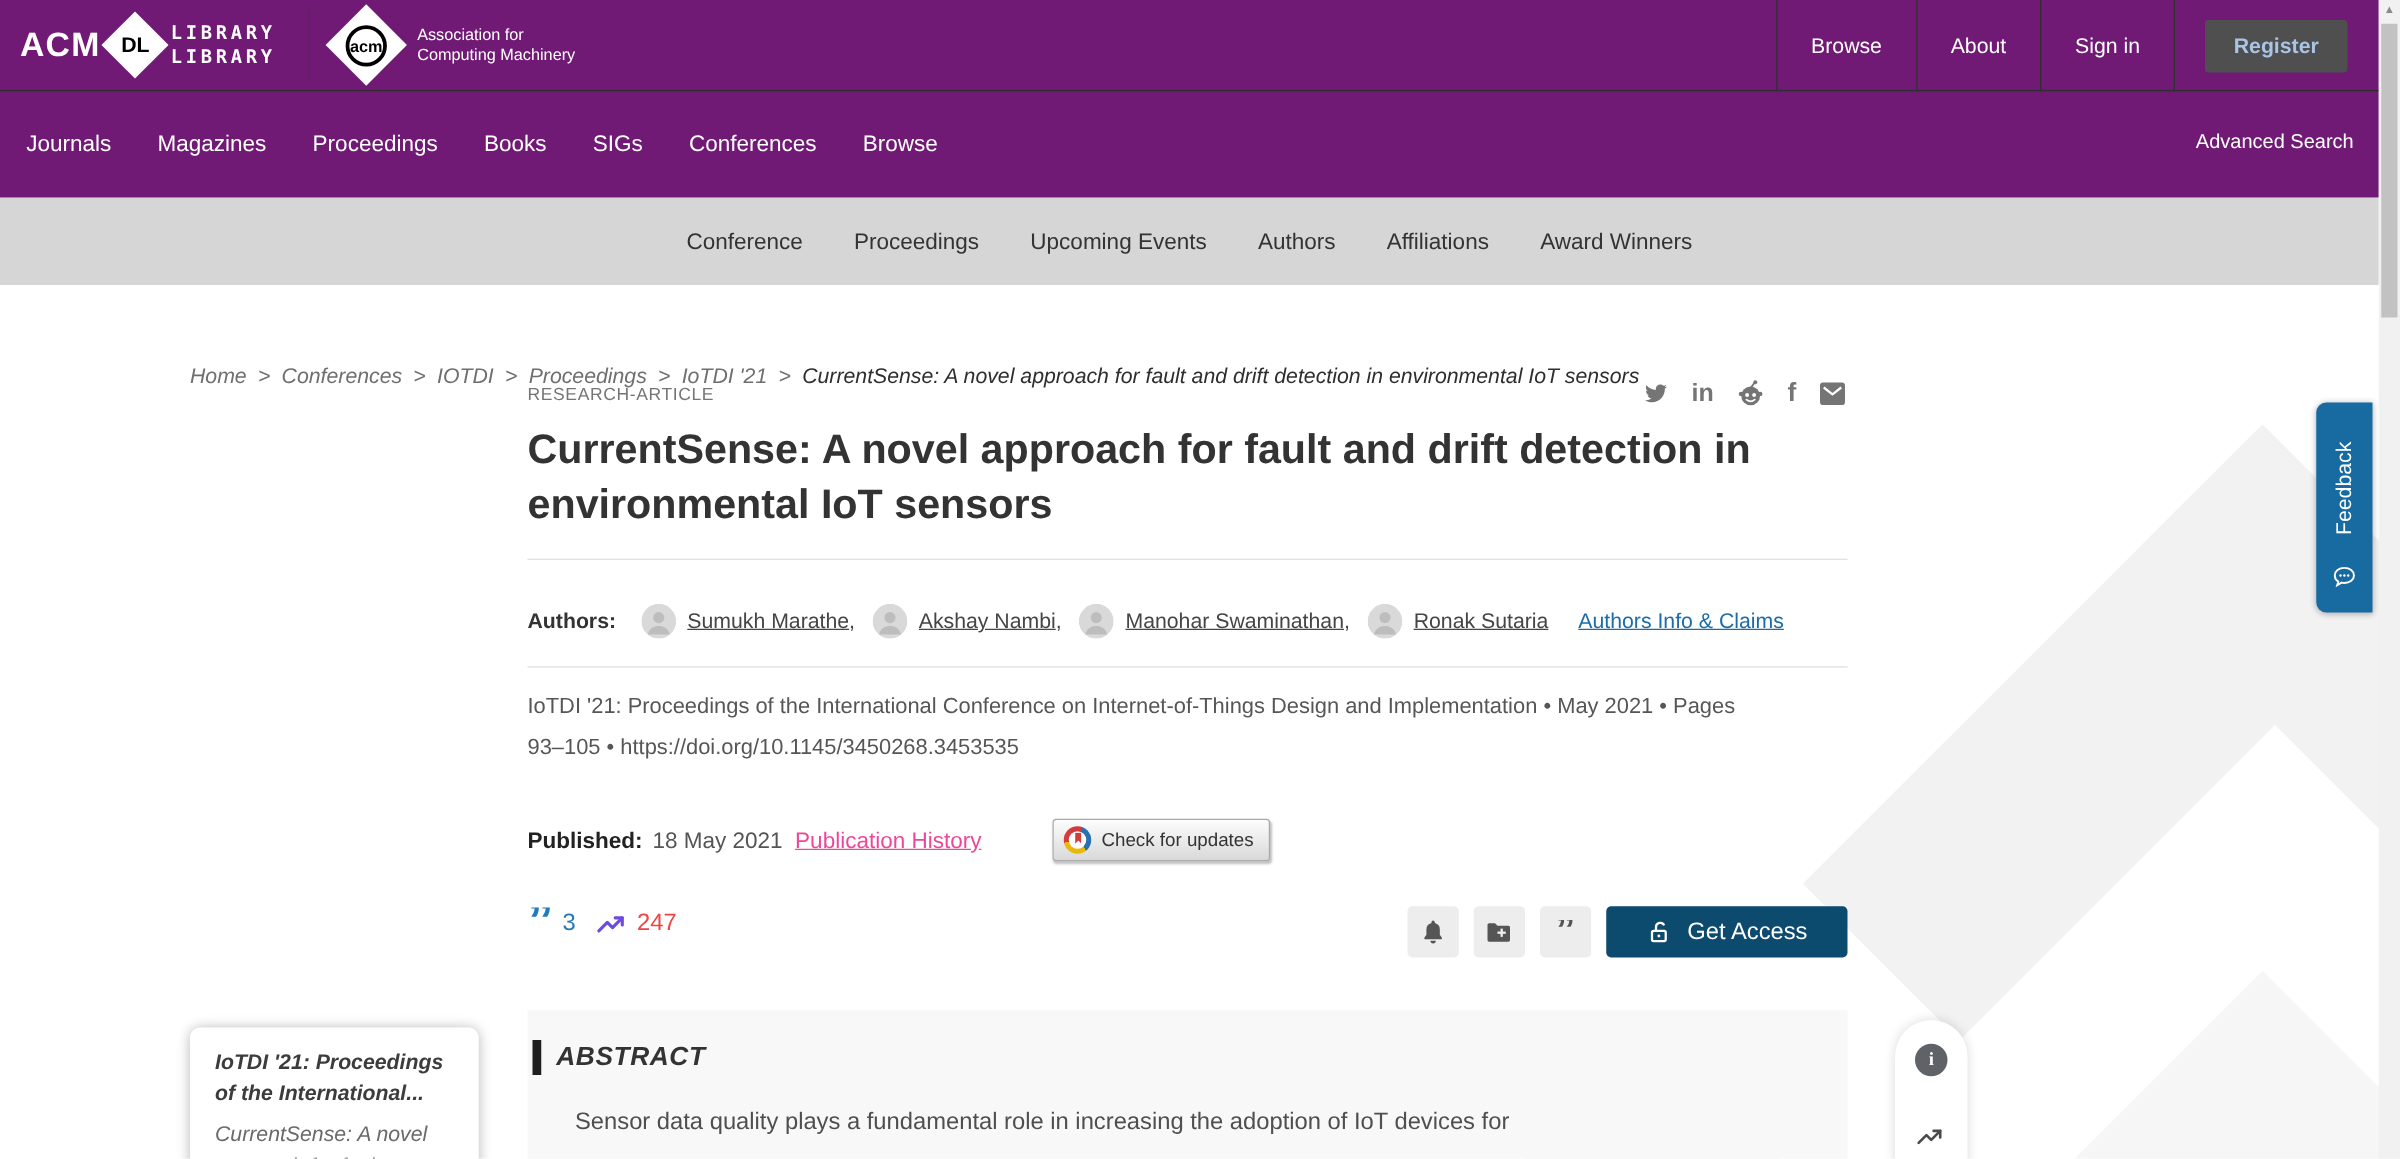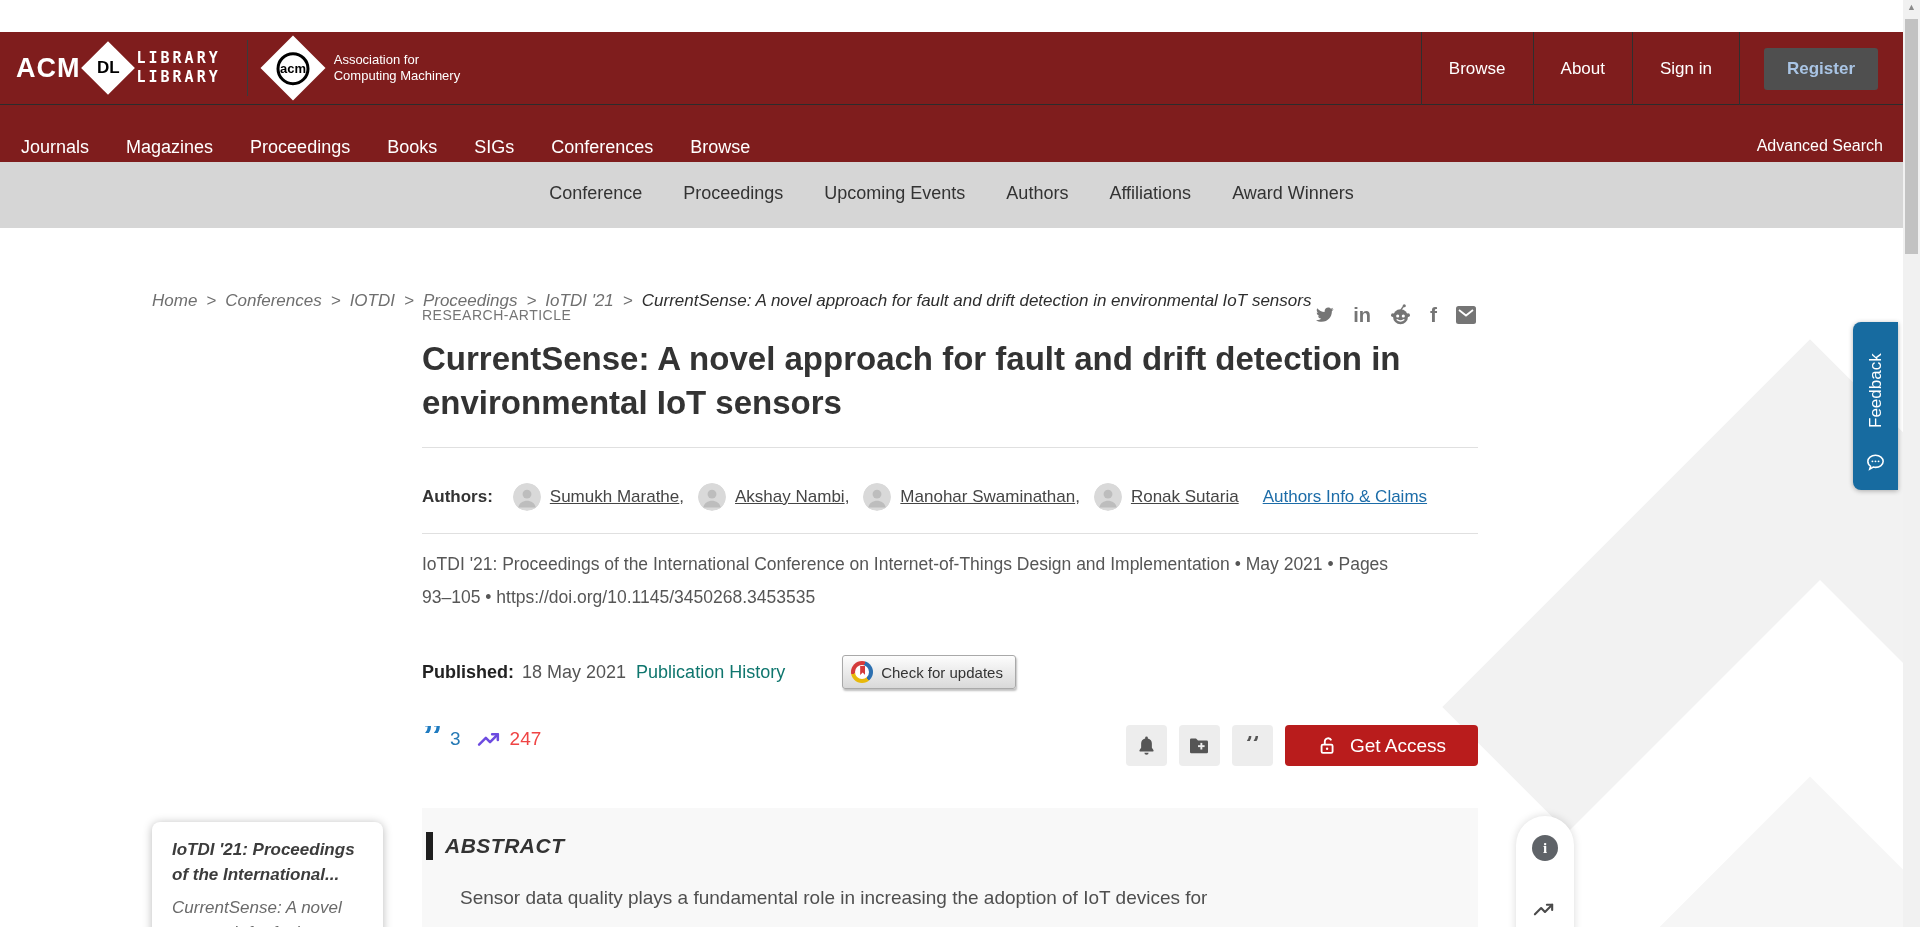--- a/index.html
+++ b/index.html
@@ -8,21 +8,21 @@
     position:relative; width:1920px; height:927px; overflow:hidden;
     font-family:"Liberation Sans", sans-serif; background:#fff;
   }
   
   .deco { position:absolute; z-index:0; }
   .deco-a { right:-150px; bottom:-40px; width:520px; height:520px; transform:rotate(45deg); background:#f2f2f2; }
   .deco-b { right:-110px; bottom:-160px; width:420px; height:420px; transform:rotate(45deg); background:#fff; }
   .deco-c { right:-60px; bottom:-260px; width:340px; height:340px; transform:rotate(45deg); background:#f6f6f6; }
 
   
-  .topbar { position:absolute; top:0; left:0; width:1903px; height:130px; background:#7f1d1d; z-index:5;margin-top:32px; }
+  .topbar { position:absolute; top:0; left:0; width:1903px; height:158px; background:#701a75; z-index:5; }
   .topbar-row1 { position:relative; height:73px; border-bottom:1px solid #2c2c2c; display:flex; align-items:center; }
   .dl-logo { display:flex; align-items:center; margin-left:16px; cursor:pointer; }
   .dl-acm { color:#fff; font-size:27px; font-weight:bold; letter-spacing:1px; }
   .dl-diamond { width:38px; height:38px; background:#fff; transform:rotate(45deg); margin:0 10px 0 8px;
                 display:flex; align-items:center; justify-content:center; }
   .dl-diamond span { transform:rotate(-45deg); color:#000; font-weight:bold; font-size:17px; }
   .dl-stack { color:#fff; font-family:"DejaVu Sans Mono", monospace; font-weight:bold; font-size:15px;
               letter-spacing:3px; line-height:19px; }
   .logo-divider { width:1px; height:56px; background:#3a3a3a; margin:0 22px 0 26px; }
   .assoc-logo { display:flex; align-items:center; cursor:pointer; }
@@ -79,39 +79,39 @@
   .author { display:flex; align-items:center; margin-right:14px; cursor:pointer; }
   .avatar { width:28px; height:28px; border-radius:50%; overflow:hidden; margin-right:9px; flex:none; }
   .author-name { color:#454545; font-size:17px; text-decoration:underline; }
   .author-sep { color:#454545; font-size:17px; }
   .authors-info { color:#1c6ca8; font-size:17px; text-decoration:underline; margin-left:10px; cursor:pointer; }
   .pubinfo { position:absolute; top:548px; left:0; width:1056px; color:#565656; font-size:17.5px; line-height:33px; }
   .pubinfo .doi { color:#565656; text-decoration:none; cursor:pointer; }
   .published-row { position:absolute; top:655px; left:0; display:flex; align-items:center; }
   .published-label { font-weight:bold; color:#222; font-size:18px; margin-right:8px; }
   .published-date { color:#555; font-size:18px; margin-right:10px; }
-  .pubhist { color:#0f766e; font-size:18px; cursor:pointer;text-align:right; }
+  .pubhist { color:#ec4899; font-size:18px; text-decoration:underline; cursor:pointer;text-align:right; }
   .cfu-badge { margin-left:57px; display:flex; align-items:center; gap:8px; padding:5px 12px 5px 8px;
                background:linear-gradient(#fdfdfd,#d9d9d9); border:1px solid #a9a9a9; border-radius:3px;
                box-shadow:1px 2px 2px rgba(0,0,0,.25); cursor:pointer; }
   .cfu-circle { width:22px; height:22px; border-radius:50%; position:relative; flex:none;
                 background:conic-gradient(from 140deg, #e8b90b 0 33%, #d43b3b 33% 66%, #2b6fb0 66% 100%); }
   .cfu-circle::after { content:""; position:absolute; inset:4px; background:#fff; border-radius:50%; }
   .cfu-circle::before { content:""; position:absolute; left:9px; top:5px; width:5px; height:9px; background:#d43b3b; z-index:1;
                         clip-path:polygon(0 0,100% 0,100% 100%,50% 72%,0 100%); }
   .cfu-label { color:#333; font-size:15px; }
   .metrics-row { position:absolute; top:726px; left:0; display:flex; align-items:center; gap:7px; }
   .metric-quote { color:#1f7bc0; font-size:42px; font-weight:bold; line-height:20px; height:26px; overflow:hidden; cursor:pointer; }
   .metric-cite { color:#2579b5; font-size:19px; cursor:pointer; }
   .metric-count { color:#ef4444; font-size:19px; cursor:pointer; }
   .actions-row { position:absolute; top:725px; right:0; display:flex; gap:12px; align-items:center; }
   .sq-btn { width:41px; height:41px; background:#ededed; border:none; border-radius:4px; cursor:pointer;
             display:flex; align-items:center; justify-content:center; color:#555; }
   .sq-quote { font-size:32px; font-weight:bold; color:#555; line-height:14px; height:20px; overflow:hidden; }
-  .access-btn { height:41px; background:#b91c1c; border:none; border-radius:4px; color:#fff; cursor:pointer;
+  .access-btn { height:41px; background:#0c4a6e; border:none; border-radius:4px; color:#fff; cursor:pointer;
                 display:flex; align-items:center; gap:11px; padding:0 32px; font-size:19px; }
   
   .abstract-panel { position:absolute; top:808px; left:0; width:1056px; height:400px; background:#f8f8f8; }
   .abstract-head { position:absolute; top:24px; left:4px; display:flex; align-items:center; }
   .abstract-bar { width:7px; height:28px; background:#1f1f1f; margin-right:12px; }
   .abstract-title { font-style:italic; font-weight:bold; font-size:21px; color:#333; letter-spacing:.5px; }
   .abstract-body { position:absolute; top:68px; left:38px; width:980px; color:#4f4f4f; font-size:19px; line-height:44px; }
 
   
   .popup-card { position:absolute; left:152px; top:822px; width:231px; height:160px; background:#fff;

